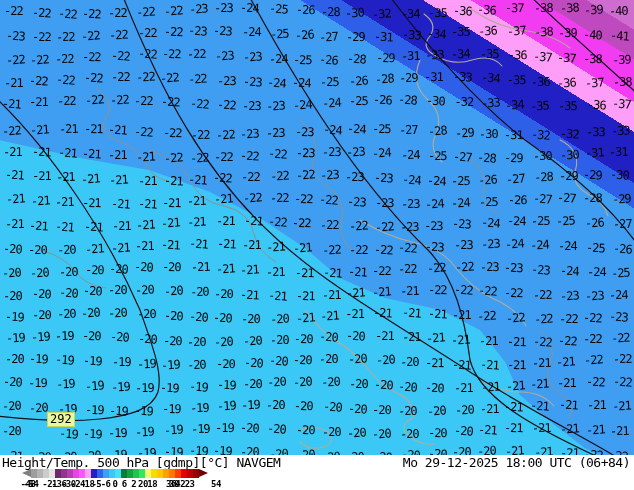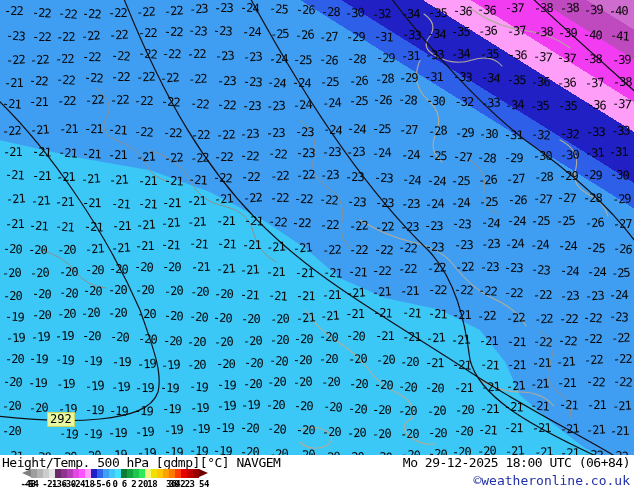--- a/index.html
+++ b/index.html
@@ -562,21 +562,20 @@
         <span class="tv" style="left: 583.883px; top: 447.792px; transform: rotate(3.3deg);">-22</span>
         <span class="tv" style="left: 609.242px; top: 449.188px; transform: rotate(3.9deg);">-22</span>
       </div>
 
     <span class="contour-label">292</span>
   </div>
 
   <div class="bottom-bar">
     <span class="chart-title">Height/Temp. 500 hPa [gdmp][°C] NAVGEM</span>
     <span class="datetime">Mo 29-12-2025 18:00 UTC (06+84)</span>
-    <span class="copyright">©weatheronline.co.uk</span>
     <div class="legend">
       <div class="arrow-left" style="border-right-color: rgb(127, 127, 127);"></div>
       <div class="legend-cells" id="legend-cells">
           <div style="background: rgb(158, 158, 158);"></div>
           <div style="background: rgb(180, 180, 180);"></div>
           <div style="background: rgb(204, 204, 204);"></div>
           <div style="background: rgb(228, 228, 228);"></div>
           <div style="background: rgb(107, 43, 107);"></div>
           <div style="background: rgb(143, 52, 143);"></div>
           <div style="background: rgb(182, 60, 182);"></div>
@@ -615,18 +614,18 @@
           <span class="legend-label" style="left: 83.64px;">-6</span>
           <span class="legend-label" style="left: 92.97px;">0</span>
           <span class="legend-label" style="left: 102.3px;">6</span>
           <span class="legend-label" style="left: 111.63px;">2</span>
           <span class="legend-label" style="left: 120.96px;">20</span>
           <span class="legend-label" style="left: 130.29px;">18</span>
           <span class="legend-label" style="left: 152px;">30</span>
           <span class="legend-label" style="left: 148.95px;">36</span>
           <span class="legend-label" style="left: 158.28px;">42</span>
           <span class="legend-label" style="left: 167.61px;">23</span>
-          <span class="legend-label" style="left: 182px;">54</span>
+          <span class="legend-label" style="left: 194px;">54</span>
         </div>
     </div>
   </div>
 
 </div>
 
 </body></html>

